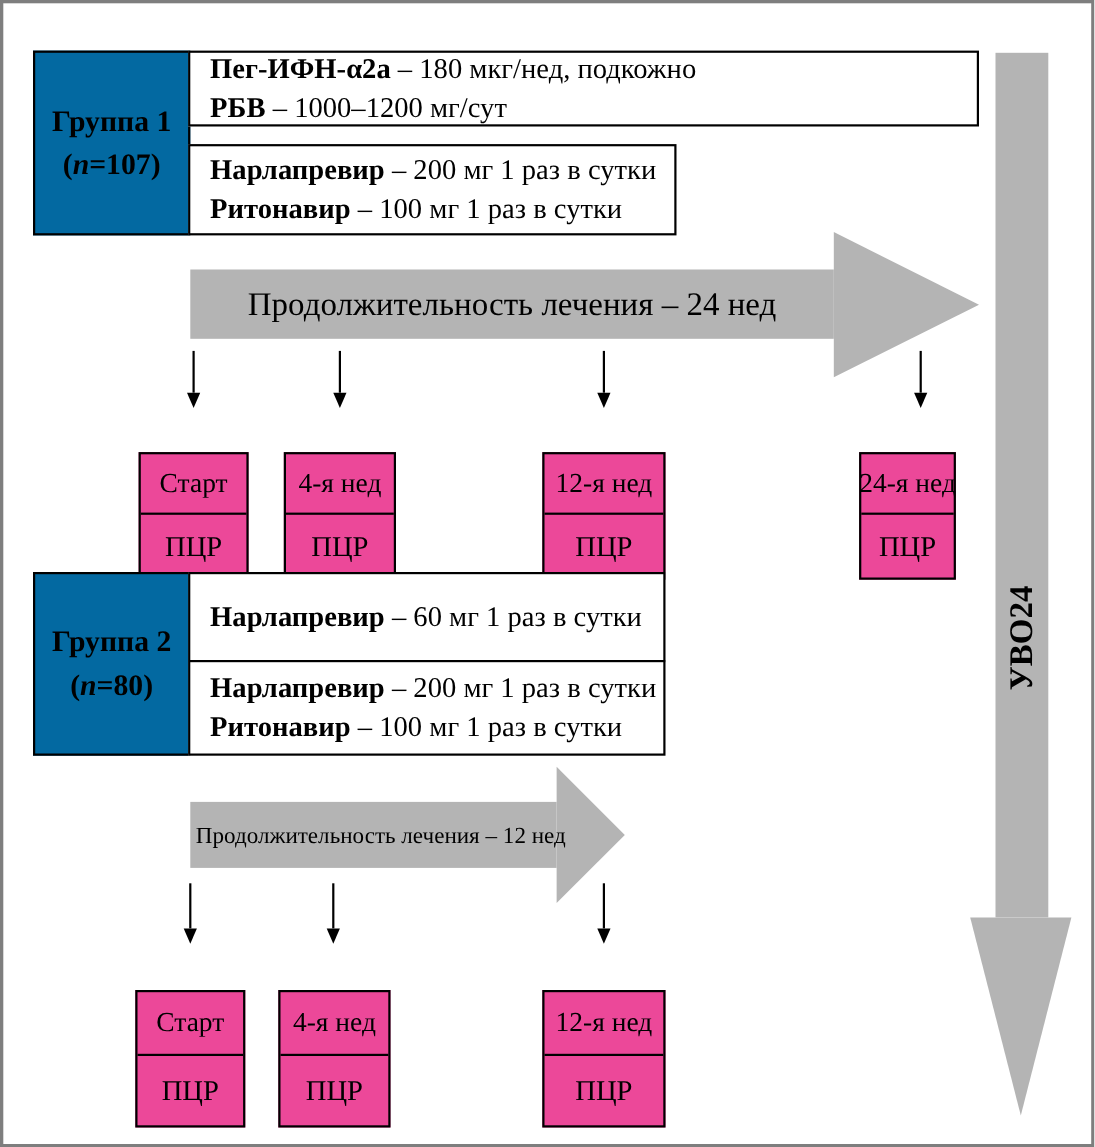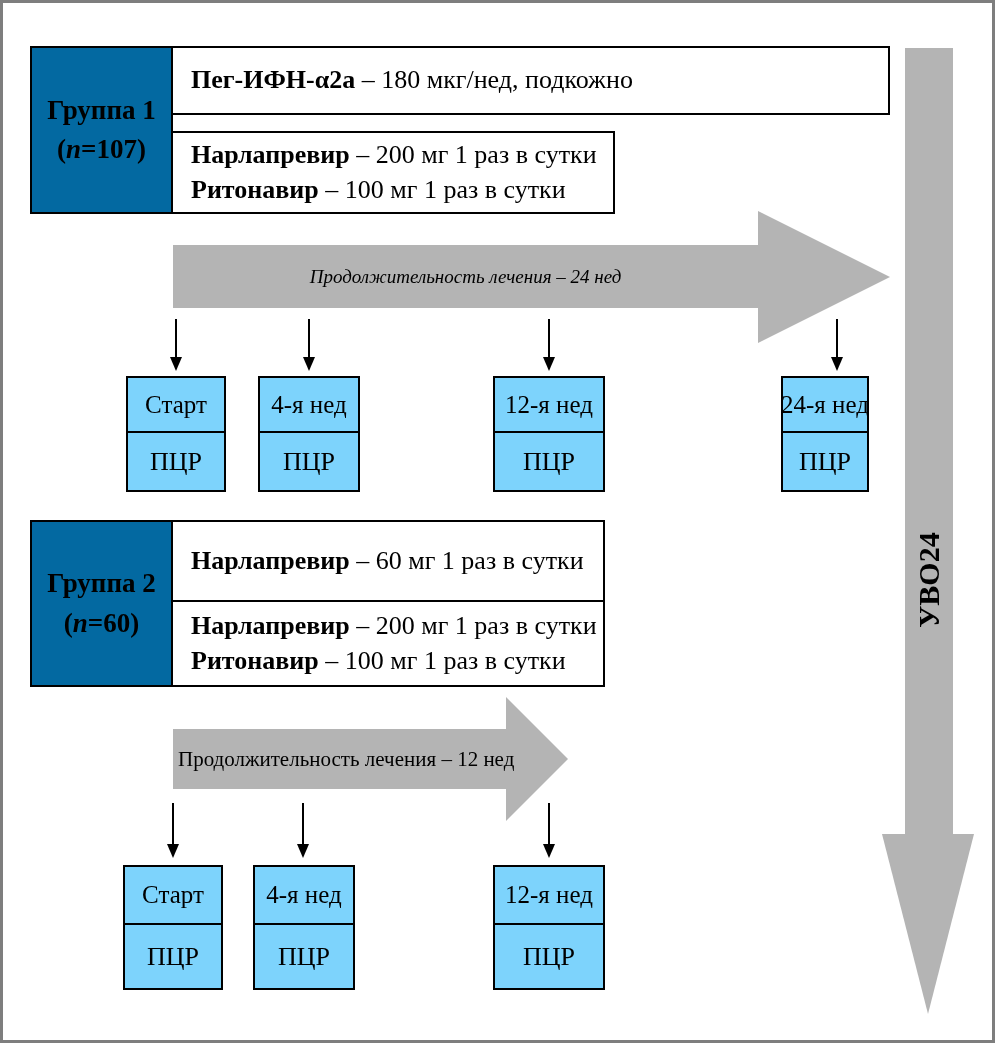--- a/index.html
+++ b/index.html
@@ -57,22 +57,22 @@
   .varrow-line { width:2px; flex:1; background:#000; }
   .varrow-head {
     width:0; height:0;
     border-left:6px solid transparent;
     border-right:6px solid transparent;
     border-top:14px solid #000;
   }
   
   .cp {
     position:absolute;
-    border:2px solid #000; background:#7dd3fc;
-    display:flex; flex-direction:column;
+    border:2px solid #000; background:#ec4899;
+    display:flex; flex-direction:column;margin-top:35px;
   }
   .cp-time {
     border-bottom:2px solid #000;
     display:flex; align-items:center; justify-content:center;
     font-size:25px; white-space:nowrap;
   }
   .cp-test {
     flex:1;
     display:flex; align-items:center; justify-content:center;
     font-size:26px;
@@ -97,30 +97,31 @@
 
 <div id="canvas">
 
   <div class="glabel" style="left:27px; top:43px; width:143px; height:168px;">
     <div>Группа 1</div>
     <div><span>(</span><span class="n-italic">n</span><span>=107)</span></div>
   </div>
 
   <div class="regimen" style="left:168px; top:43px; width:719px; height:69px;">
     <div class="reg-line"><span class="drug">Пег-ИФН-α2a</span><span> – 180 мкг/нед, подкожно</span></div>
+    <div class="reg-line"><span class="drug">РБВ</span><span> – 1000–1200 мг/сут</span></div>
   </div>
 
   <div class="regimen" style="left:168px; top:128px; width:444px; height:83px;">
     <div class="reg-line"><span class="drug">Нарлапревир</span><span> – 200 мг 1 раз в сутки</span></div>
     <div class="reg-line"><span class="drug">Ритонавир</span><span> – 100 мг 1 раз в сутки</span></div>
   </div>
 
   <div class="harrow-body" style="left:170px; top:242px; width:585px; height:63px;"></div>
   <div class="harrow-head" style="left:755px; top:208px; border-top-width:66px; border-bottom-width:66px; border-left-width:132px;"></div>
-  <div class="harrow-label" style="left:170px; top:242px; width:585px; height:63px; font-size:19px;font-style:italic;">Продолжительность лечения – 24 нед</div>
+  <div class="harrow-label" style="left:170px; top:242px; width:585px; height:63px; font-size:30px;">Продолжительность лечения – 24 нед</div>
 
   <div class="varrow" style="left:166px; top:316px; height:52px;">
       <div class="varrow-line"></div>
       <div class="varrow-head"></div>
     </div>
   <div class="varrow" style="left:299px; top:316px; height:52px;">
       <div class="varrow-line"></div>
       <div class="varrow-head"></div>
     </div>
   <div class="varrow" style="left:539px; top:316px; height:52px;">
@@ -144,21 +145,21 @@
     <div class="cp-time" style="height:55px;">12-я нед</div>
     <div class="cp-test">ПЦР</div>
   </div>
   <div class="cp" style="left:778px; top:373px; width:88px; height:116px;">
     <div class="cp-time" style="height:55px;">24-я нед</div>
     <div class="cp-test">ПЦР</div>
   </div>
 
   <div class="glabel" style="left:27px; top:517px; width:143px; height:167px;">
     <div>Группа 2</div>
-    <div><span>(</span><span class="n-italic">n</span><span>=60)</span></div>
+    <div><span>(</span><span class="n-italic">n</span><span>=80)</span></div>
   </div>
 
   <div class="regimen" style="left:168px; top:517px; width:434px; height:82px;">
     <div class="reg-line"><span class="drug">Нарлапревир</span><span> – 60 мг 1 раз в сутки</span></div>
   </div>
 
   <div class="regimen" style="left:168px; top:597px; width:434px; height:87px;">
     <div class="reg-line"><span class="drug">Нарлапревир</span><span> – 200 мг 1 раз в сутки</span></div>
     <div class="reg-line"><span class="drug">Ритонавир</span><span> – 100 мг 1 раз в сутки</span></div>
   </div>

